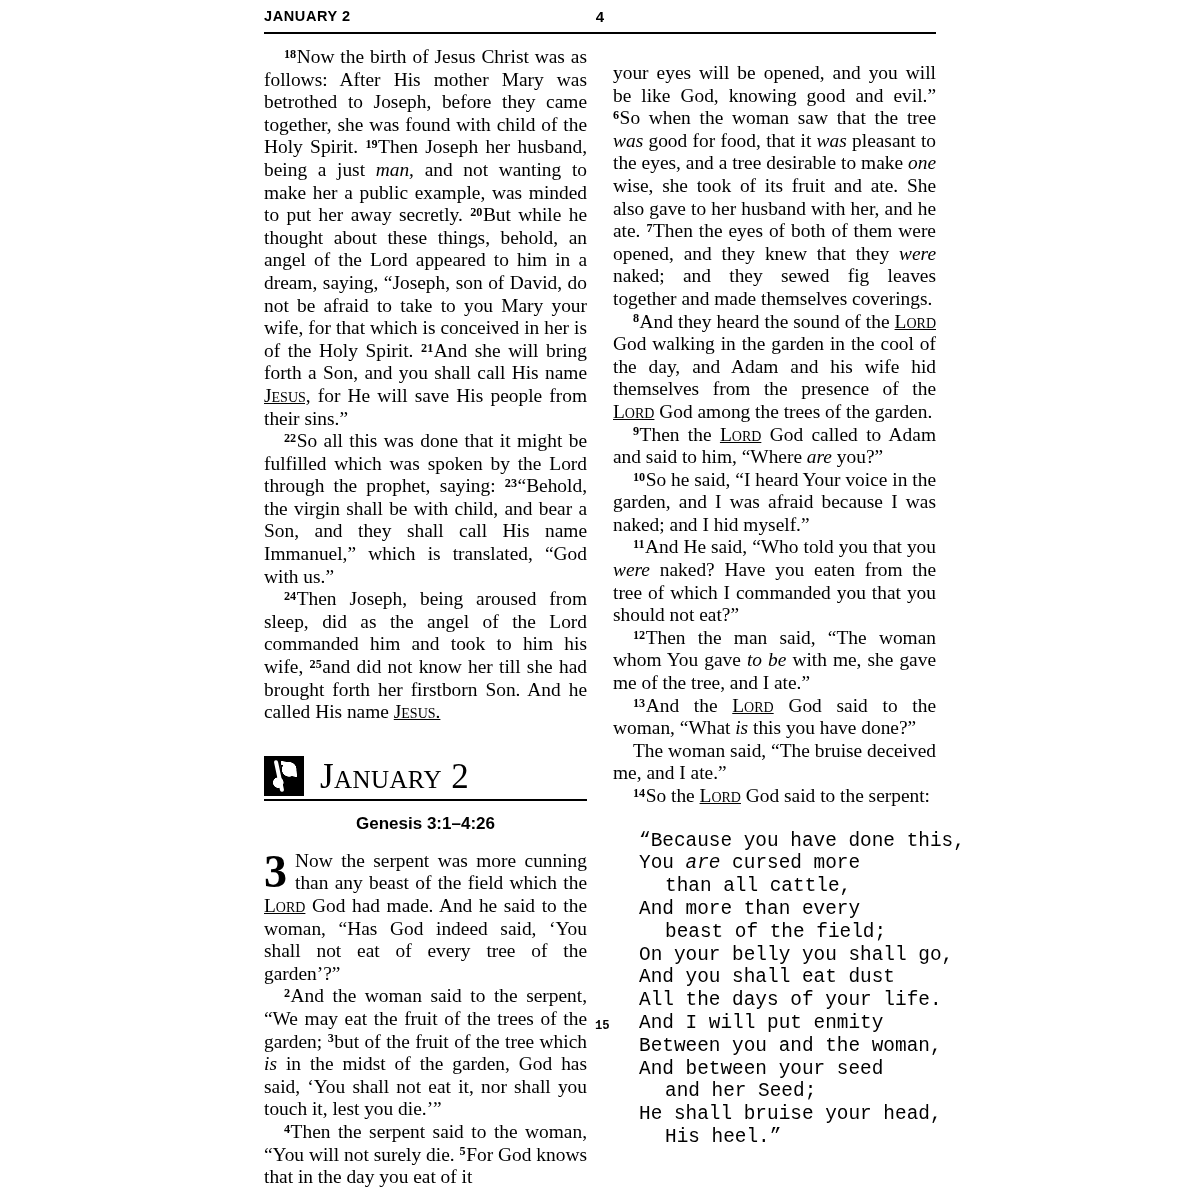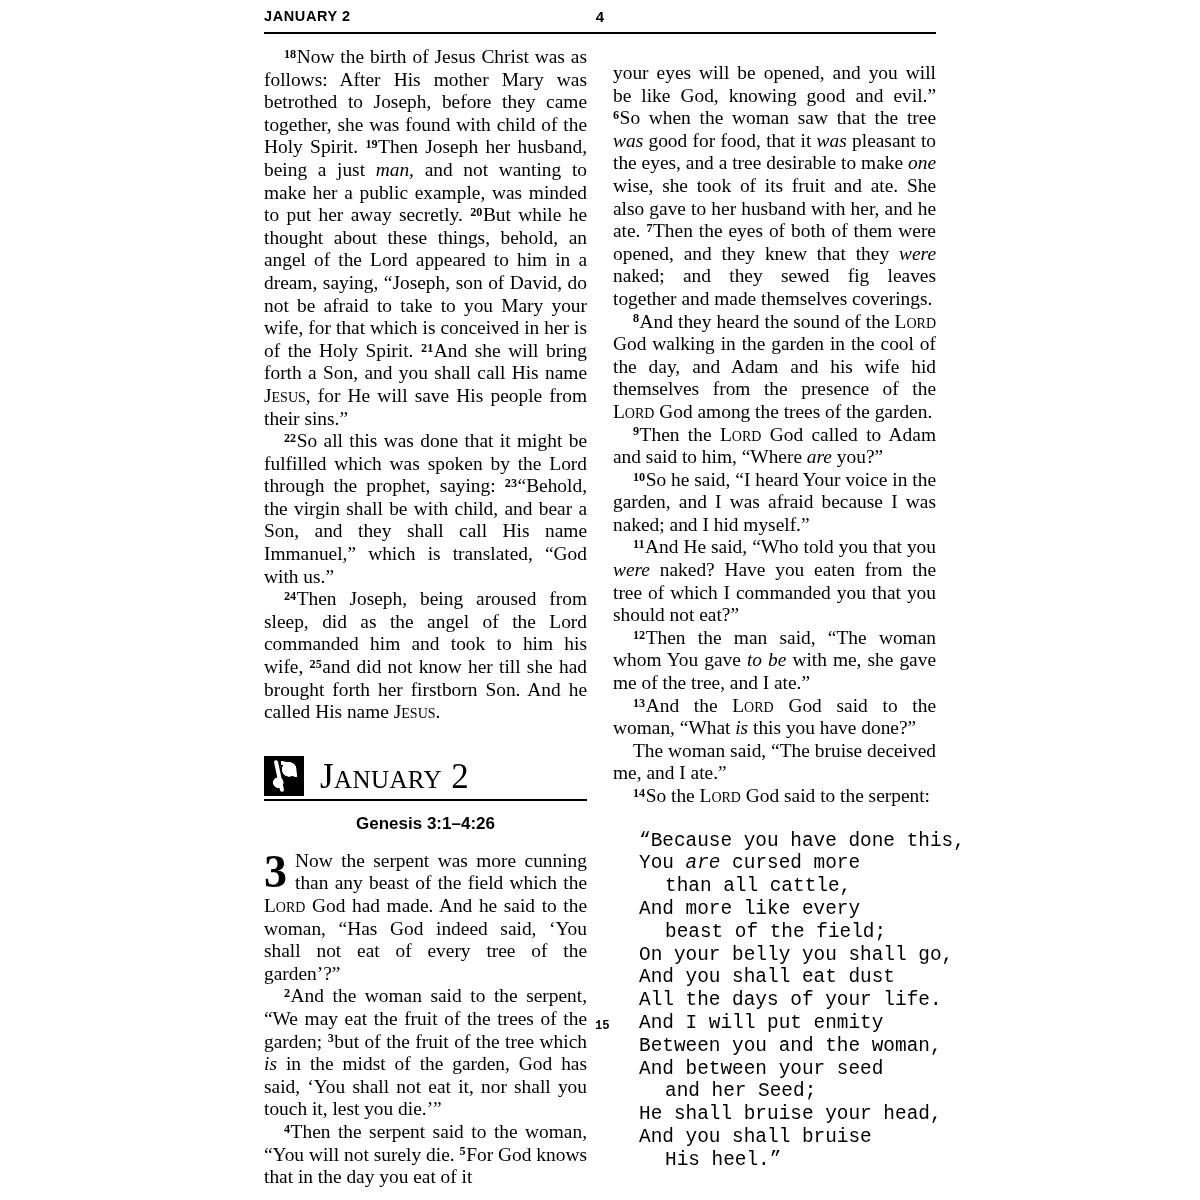--- a/index.html
+++ b/index.html
@@ -73,20 +73,21 @@
   sup.vn {
     font-size: 12.2px;
     font-weight: bold;
     vertical-align: 0.42em;
     line-height: 0;
     margin-right: 0.5px;
   }
   .sc {
     font-variant: small-caps;
     font-size: 1.0em;
+    text-decoration: underline;
   }
   em, i { font-style: italic; }
 
   
   .date-head {
     margin-top: 30px;
     border-bottom: 2.2px solid #000;
     border-top: 2.2px solid #000;
     border-top-color: transparent;
     display: flex;
@@ -245,30 +246,29 @@
         <p class="v"><sup class="vn">13</sup><span>And the <span class="sc">Lord</span> God said to the woman, “What <i>is</i> this you have done?”</span></p>
 
         <p class="v"><span>The woman said, “The bruise deceived me, and I ate.”</span></p>
 
         <p class="v"><sup class="vn">14</sup><span>So the <span class="sc">Lord</span> God said to the serpent:</span></p>
 
         <div class="poetry">
           <div class="pl"><span class="pn"></span><span>“Because you have done this,</span></div>
           <div class="pl"><span class="pn"></span><span>You <i>are</i> cursed more</span></div>
           <div class="pl ind"><span class="pn"></span><span>than all cattle,</span></div>
-          <div class="pl"><span class="pn"></span><span>And more like every</span></div>
+          <div class="pl"><span class="pn"></span><span>And more than every</span></div>
           <div class="pl ind"><span class="pn"></span><span>beast of the field;</span></div>
           <div class="pl"><span class="pn"></span><span>On your belly you shall go,</span></div>
           <div class="pl"><span class="pn"></span><span>And you shall eat dust</span></div>
           <div class="pl"><span class="pn"></span><span>All the days of your life.</span></div>
           <div class="pl"><span class="pn">15</span><span>And I will put enmity</span></div>
           <div class="pl"><span class="pn"></span><span>Between you and the woman,</span></div>
           <div class="pl"><span class="pn"></span><span>And between your seed</span></div>
           <div class="pl ind"><span class="pn"></span><span>and her Seed;</span></div>
           <div class="pl"><span class="pn"></span><span>He shall bruise your head,</span></div>
-          <div class="pl"><span class="pn"></span><span>And you shall bruise</span></div>
           <div class="pl ind"><span class="pn"></span><span>His heel.”</span></div>
         </div>
 
       </div>
     </div>
   </div>
 </div>
 
 </body></html>

